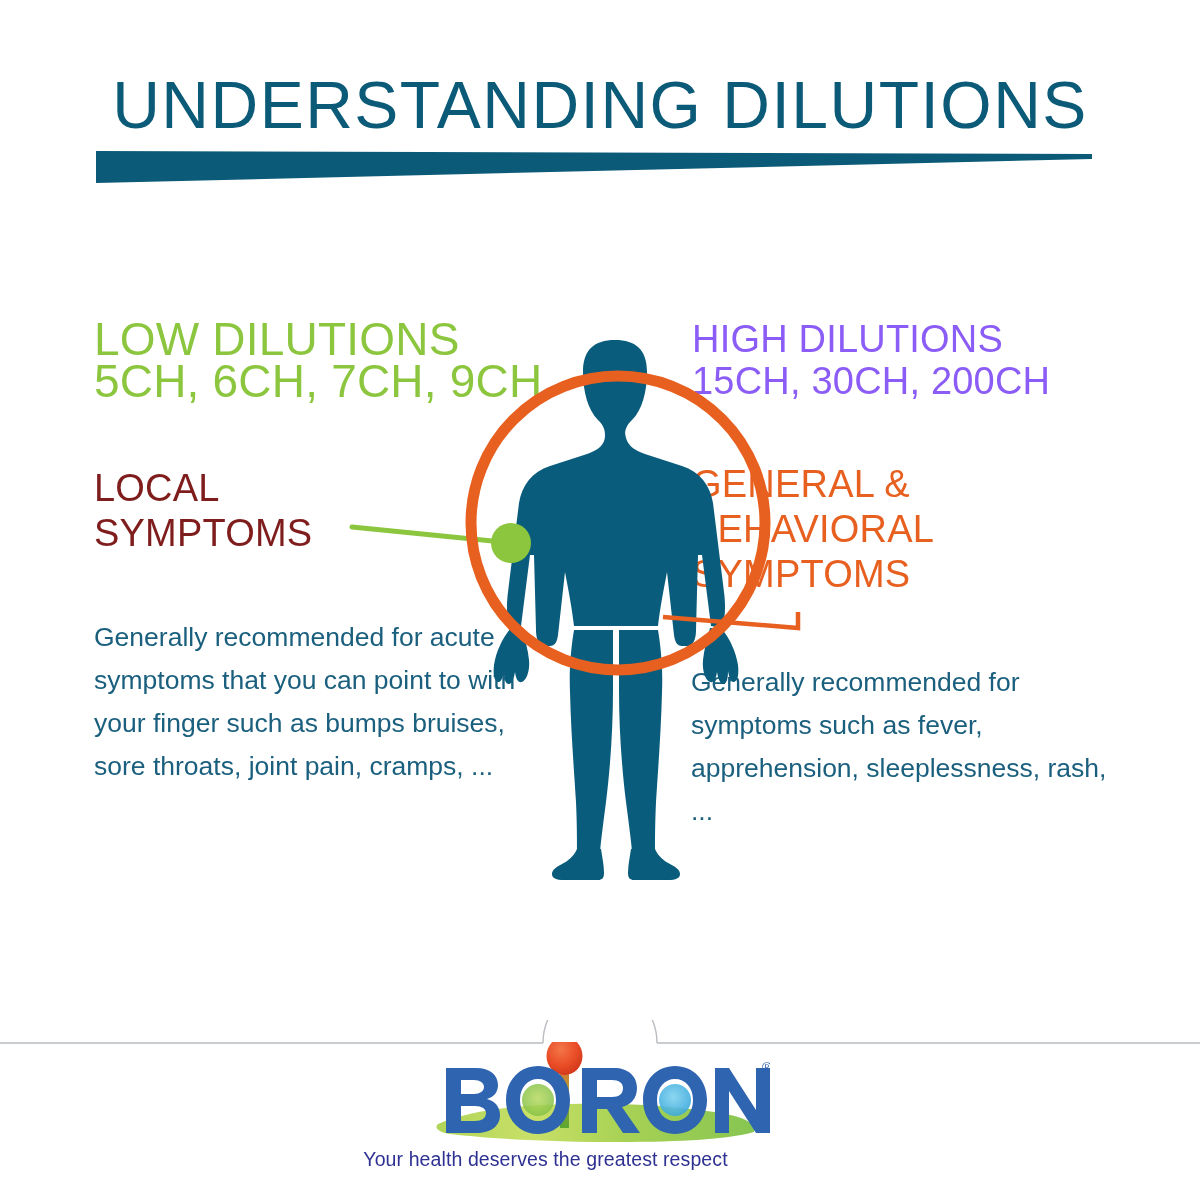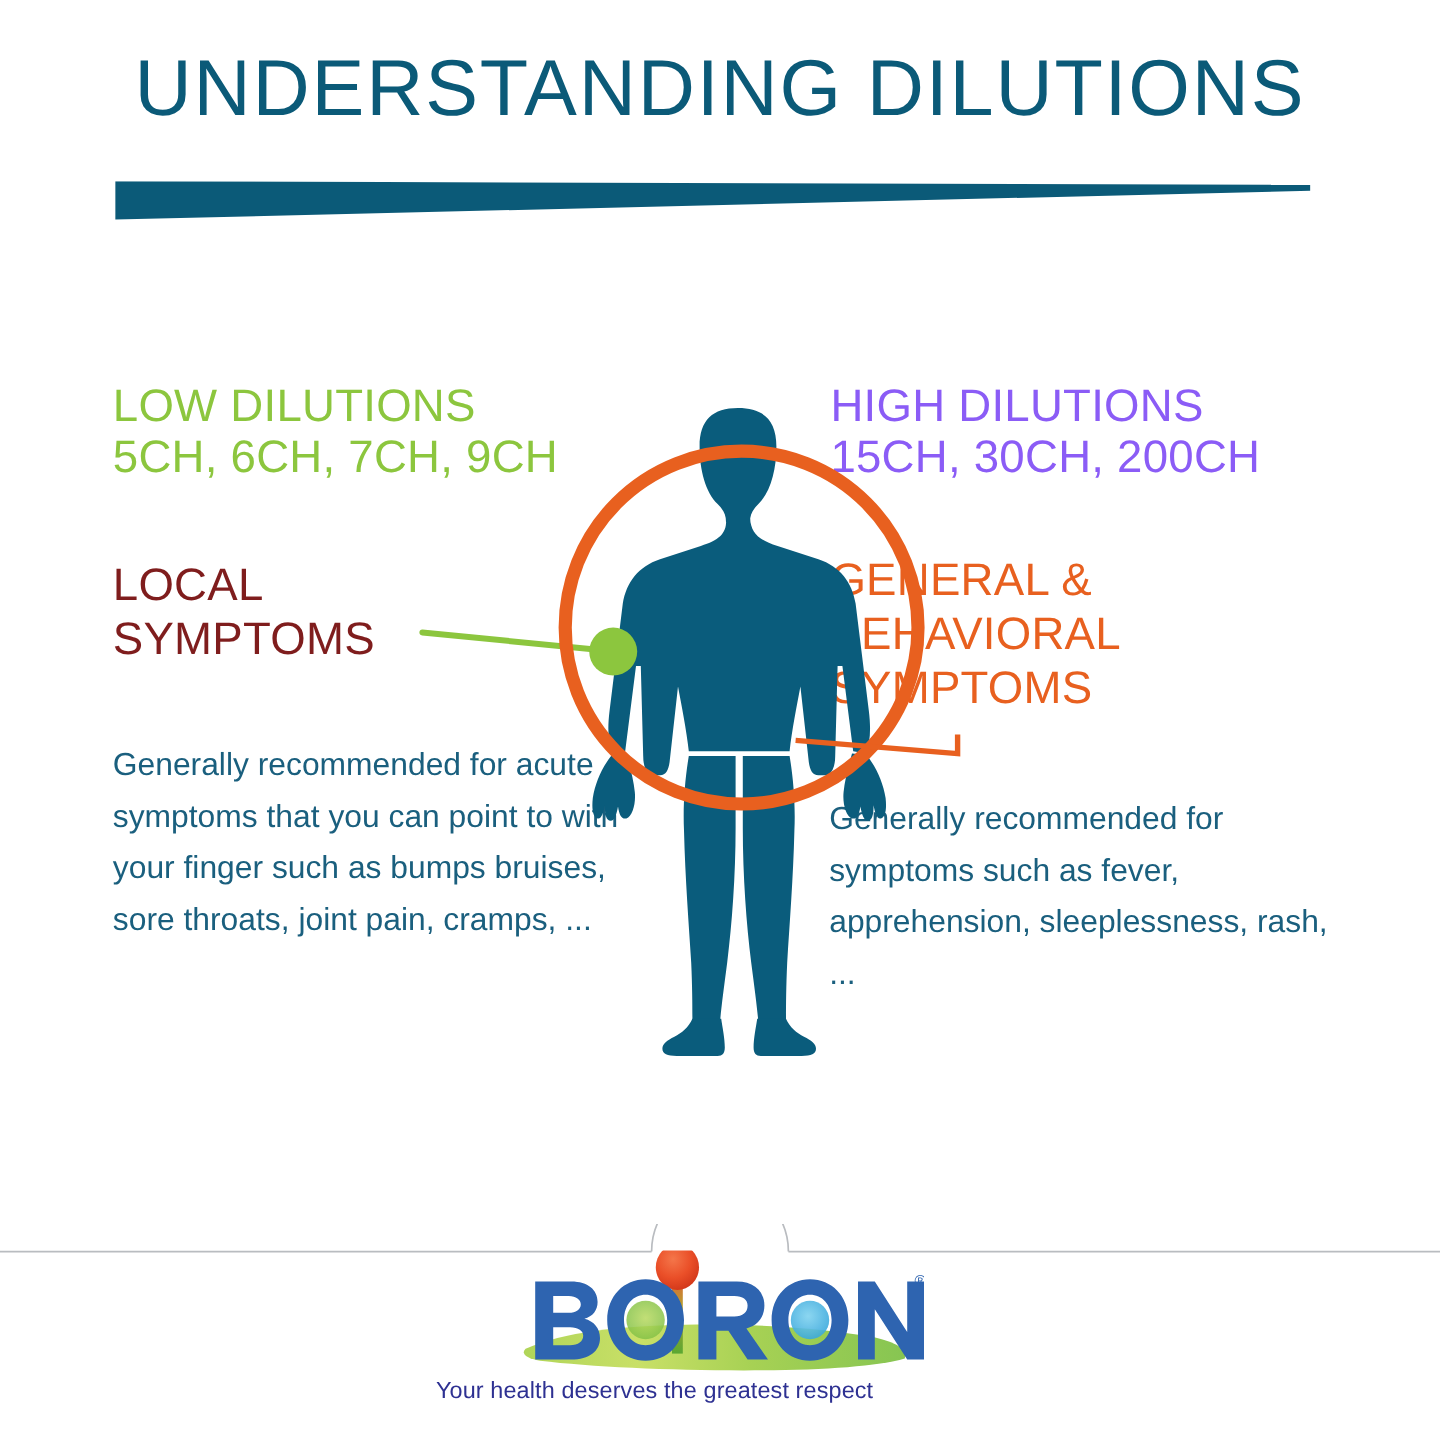--- a/index.html
+++ b/index.html
@@ -13,21 +13,21 @@
   #page {
     position: relative;
     width: 1200px;
     height: 1200px;
     background: #ffffff;
   }
 
   
   #title-block {
     position: absolute;
-    left: 0; top: 36px;
+    left: 0; top: 68px;
     width: 1200px;
     text-align: center;
   }
   #page-title {
     font-family: "Liberation Sans", sans-serif;
     font-size: 66px;
     line-height: 74px;
     letter-spacing: 1.5px;
     font-weight: 400;
     color: #0b5a78;
@@ -42,21 +42,21 @@
   
   .heading {
     position: absolute;
     font-family: "Liberation Sans", sans-serif;
     font-weight: 400;
     letter-spacing: 0.2px;
   }
   #low-dilutions-heading {
     left: 94px; top: 318px;
     width: 470px;
-    font-size: 38px;
+    font-size: 46px;
     line-height: 42px;
     color: #8cc63e;
   }
   #high-dilutions-heading {
     left: 692px; top: 318px;
     width: 470px;
     font-size: 38px;
     line-height: 42px;
     color: #8b5cf6;
   }

